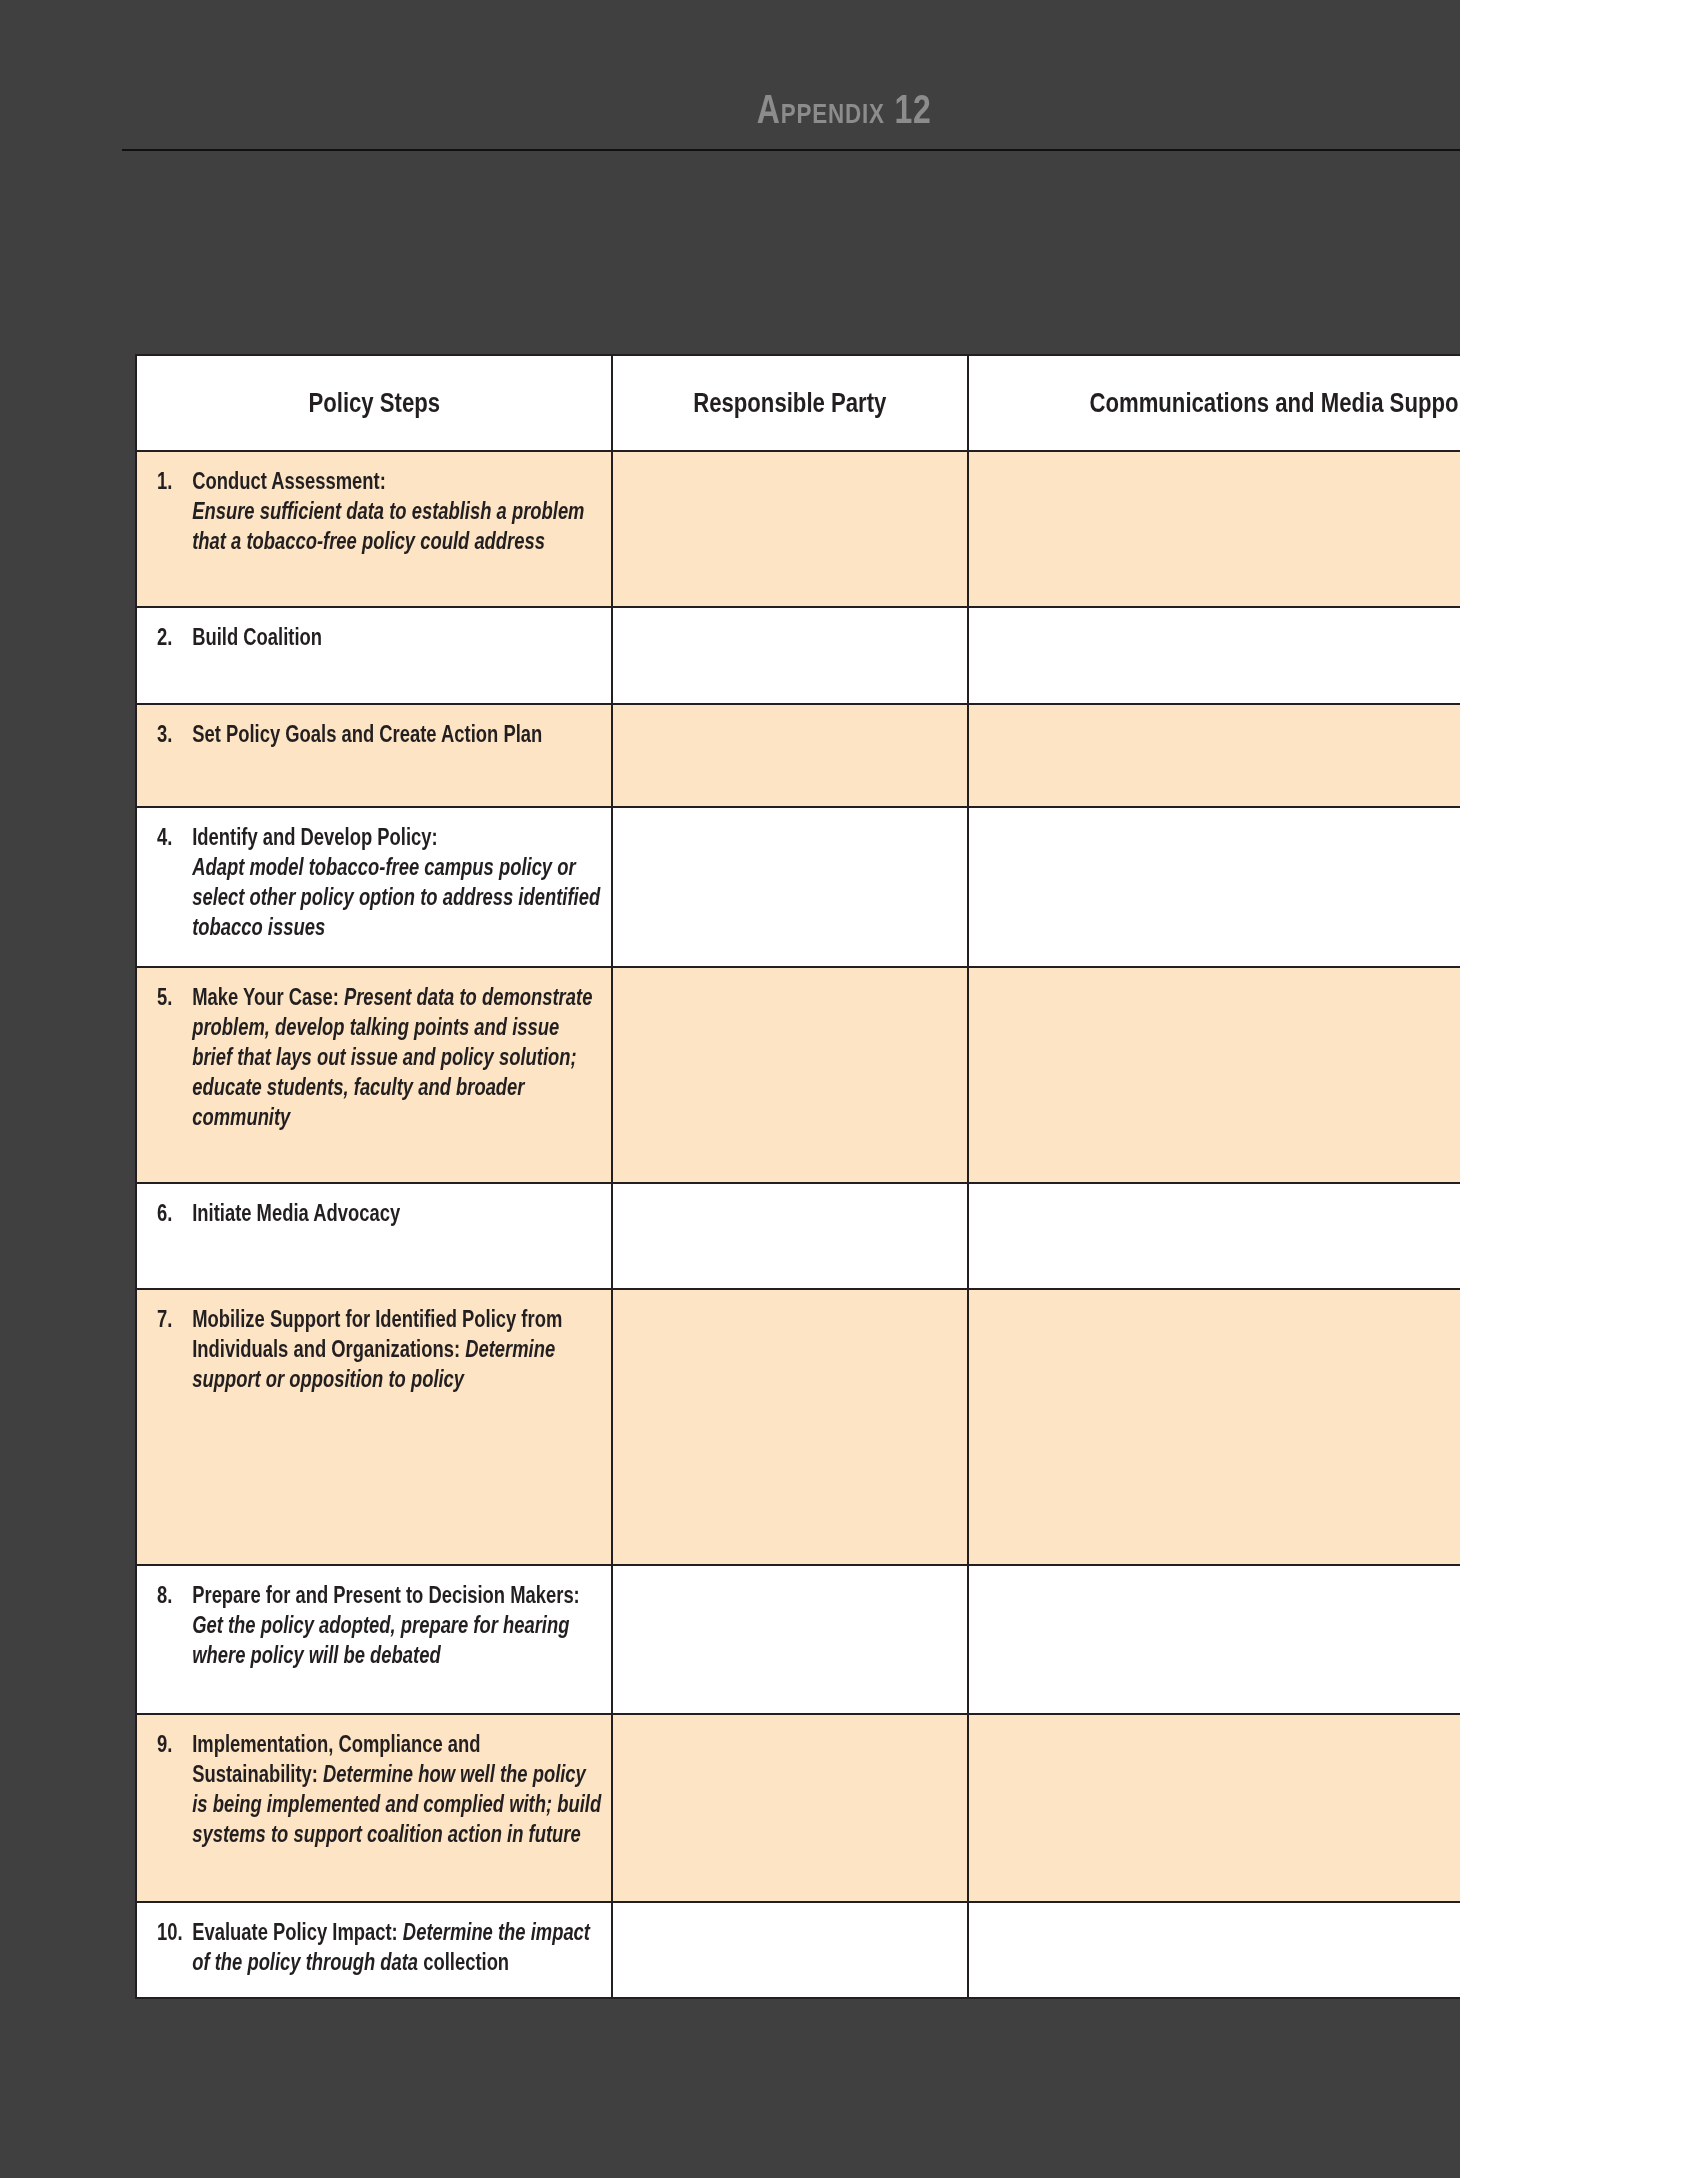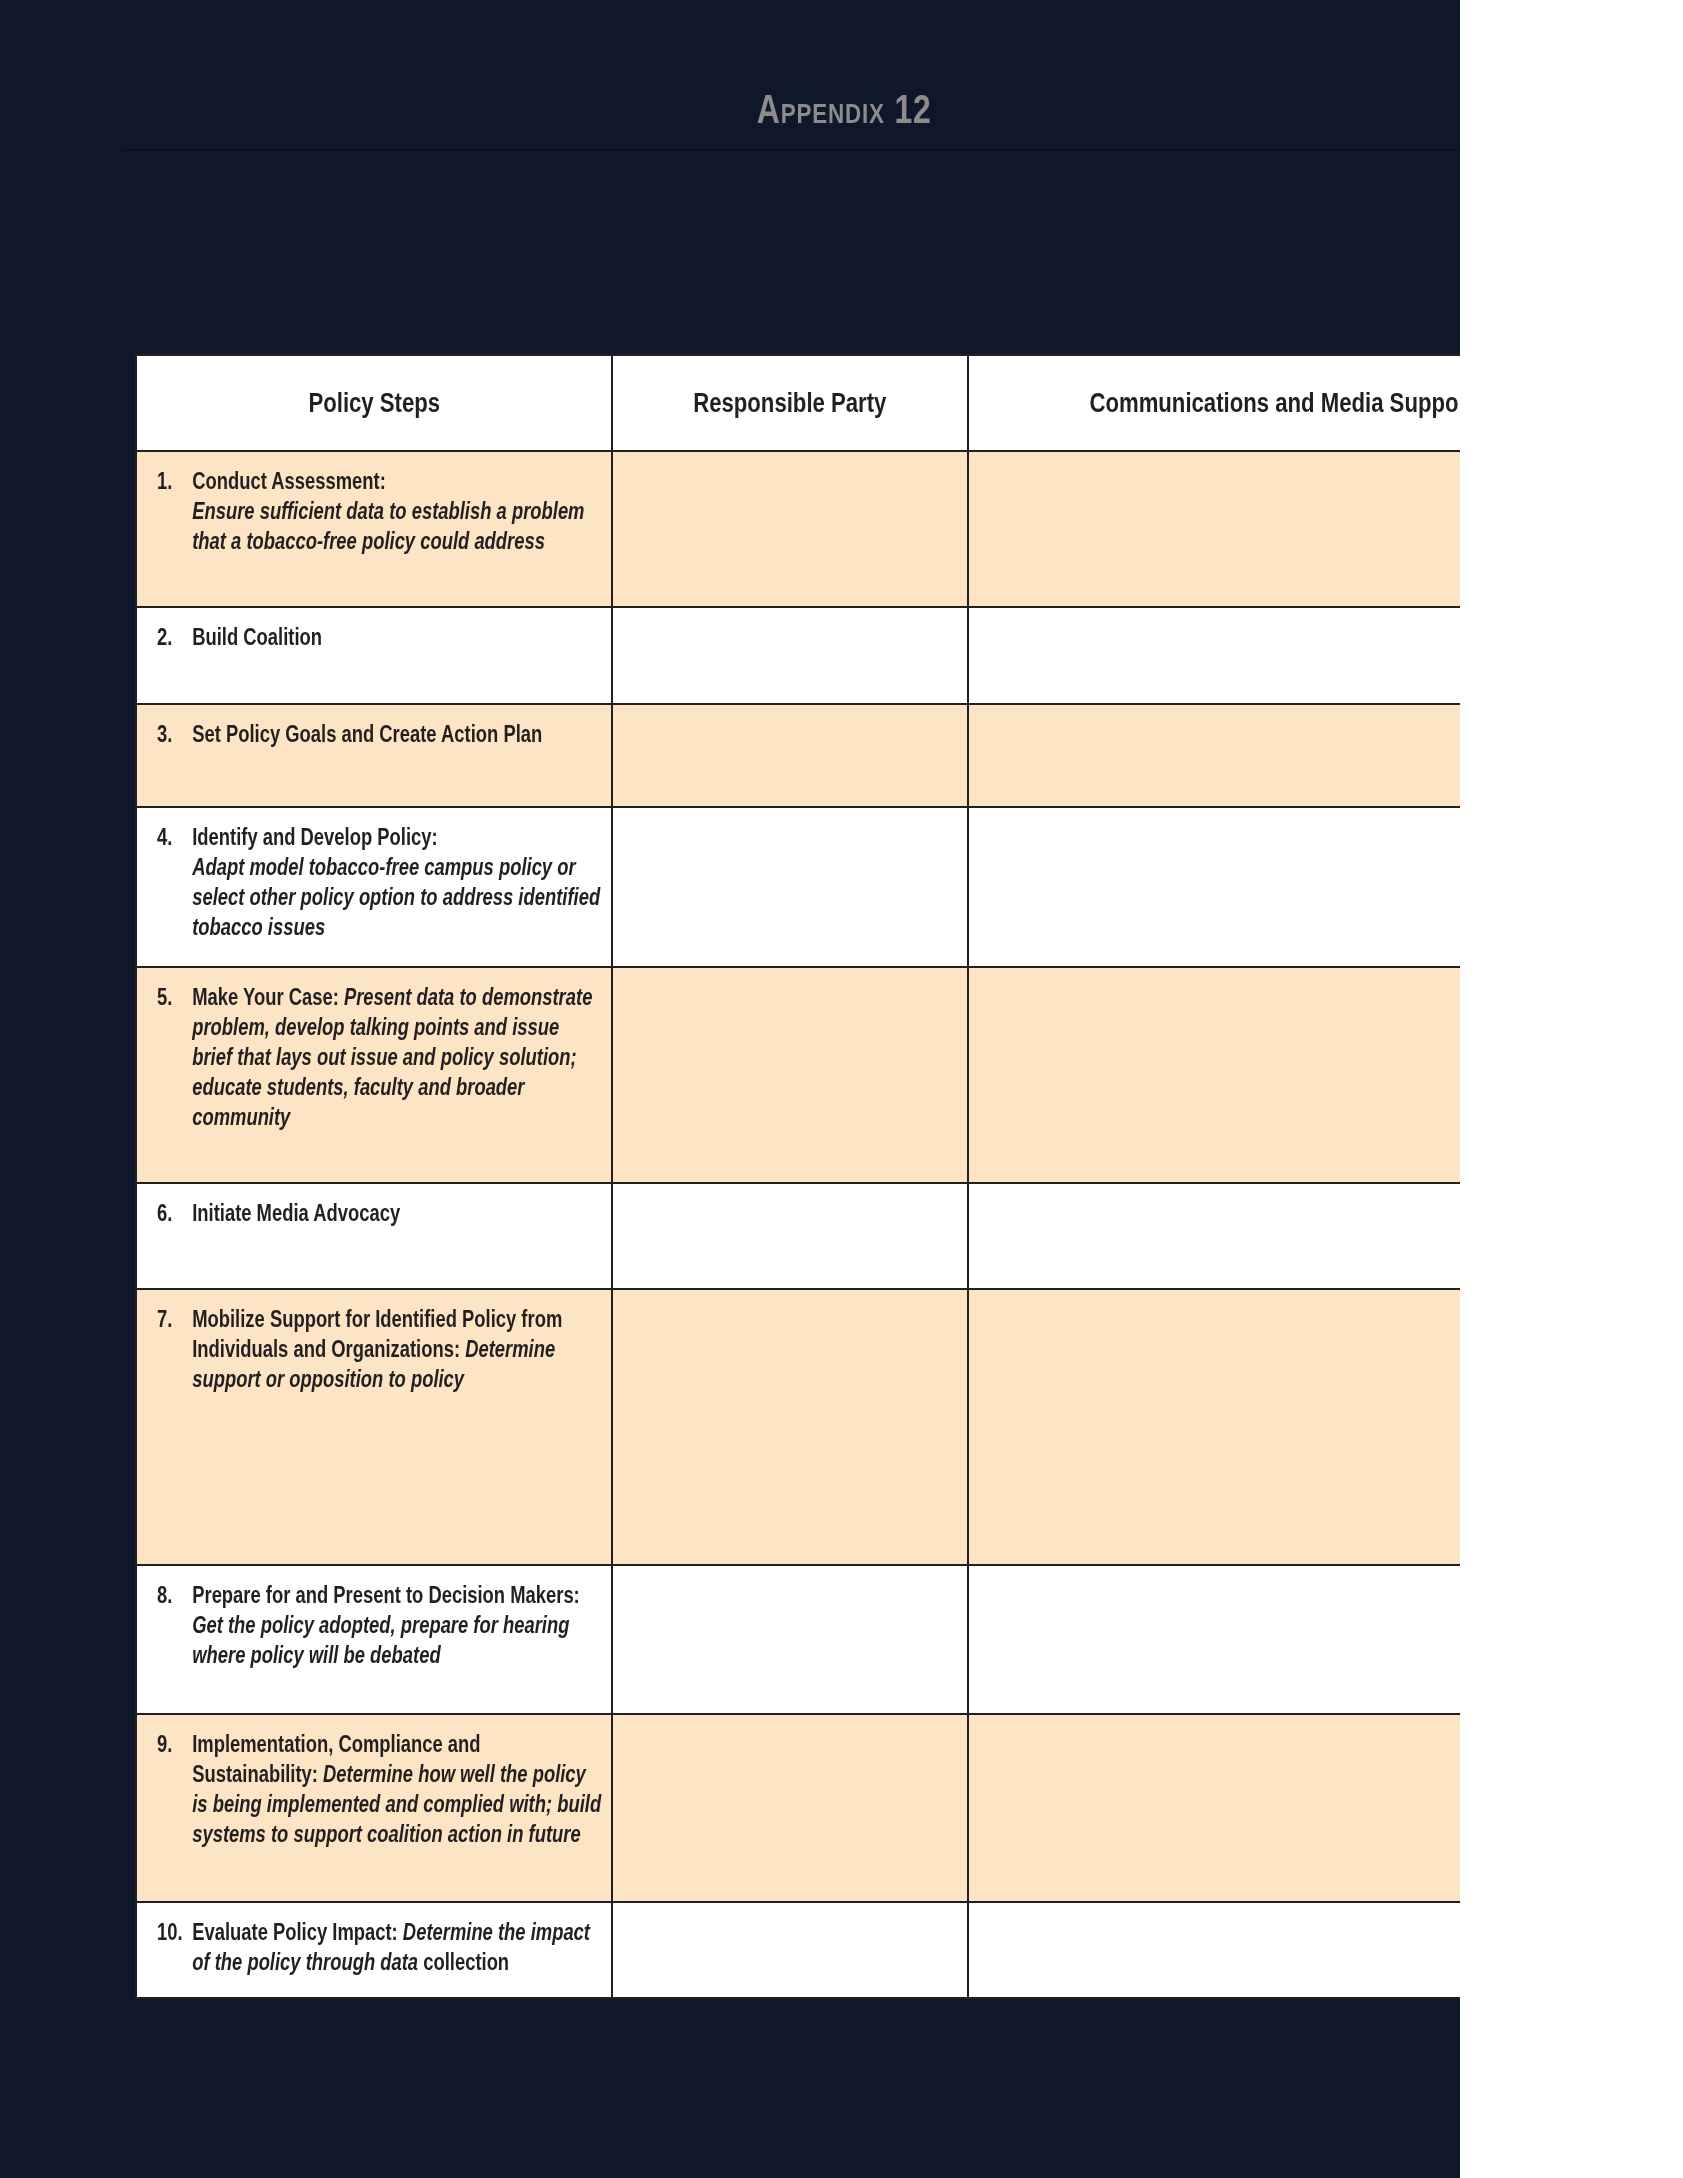--- a/index.html
+++ b/index.html
@@ -1,17 +1,17 @@
 <!DOCTYPE html>
 <html><head>
 <meta charset="utf-8">
 <style>
   html,body{margin:0;padding:0;background:#ffffff;}
   body{width:1683px;height:2178px;font-family:"Liberation Sans",sans-serif;color:#231F20;}
-  .page{position:relative;width:1460px;height:2178px;background:#0f172a;overflow:hidden;}
+  .page{position:relative;width:1460px;height:2178px;background:#404040;overflow:hidden;}
 
   
   .appendix{position:absolute;top:87px;left:122px;width:1445px;text-align:center;}
   .appendix .cond{display:inline-block;transform:scaleX(0.80);transform-origin:50% 50%;
     font-variant:small-caps;font-weight:bold;font-size:40px;letter-spacing:1px;color:#8C8C8C;}
   .rule{position:absolute;top:149px;left:122px;width:1445px;height:2px;background:#111;}
 
   
   .doc-title{position:absolute;top:220px;left:124px;margin:0;}
   .doc-title .cond{display:inline-block;transform:scaleX(0.84);transform-origin:0 50%;

